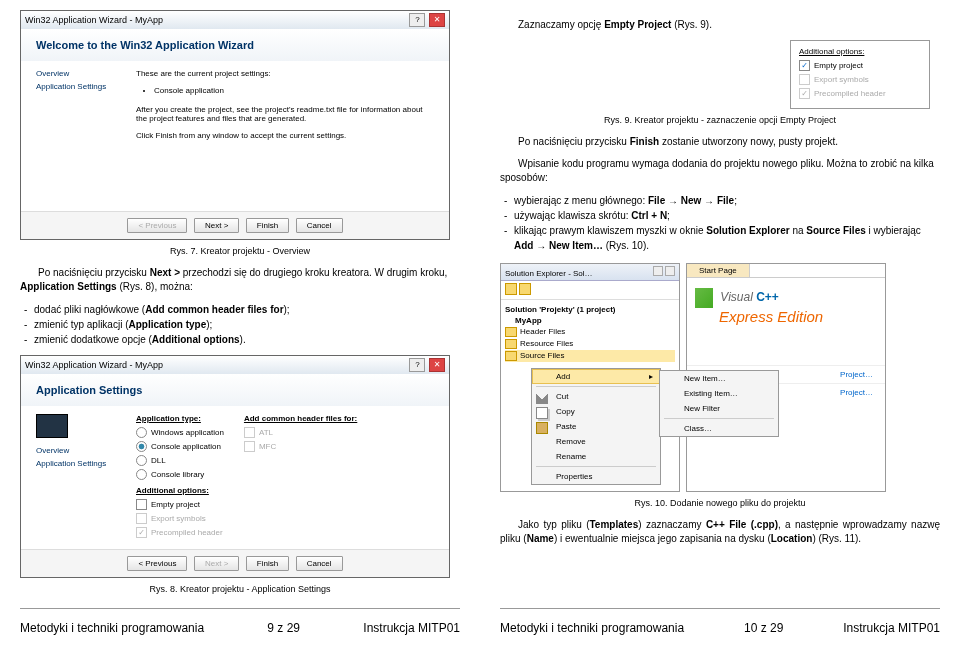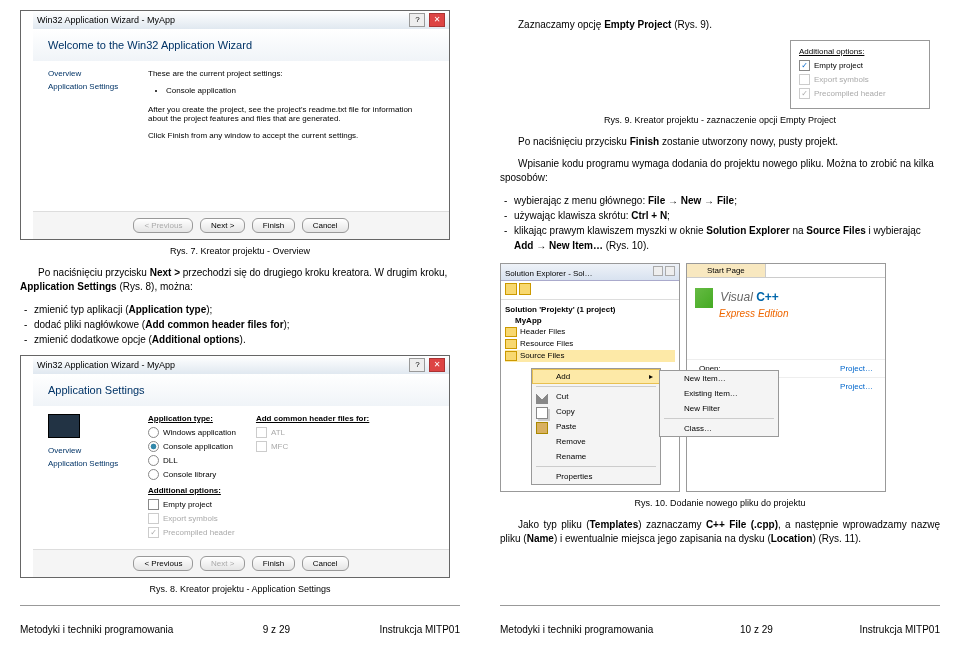--- a/index.html
+++ b/index.html
@@ -1,35 +1,35 @@
 <!DOCTYPE html>
 <html><head>
 <meta charset="utf-8">
 <style>
 *{box-sizing:border-box;margin:0;padding:0;}
 body{font-family:Arial,sans-serif;font-size:9px;background:#fff;color:#000;width:960px;height:657px;position:relative;}
 .page{width:480px;float:left;padding:10px 20px 0 20px;height:640px;position:relative;}
-.page-footer{position:absolute;bottom:5px;left:20px;right:20px;font-size:10px;display:flex;justify-content:space-between;border-top:1px solid #999;padding-top:18px;}
+.page-footer{position:absolute;bottom:5px;left:20px;right:20px;font-size:12px;display:flex;justify-content:space-between;border-top:1px solid #999;padding-top:12px;}
 .col-r{width:480px;}
 
 
-.dialog{border:1px solid #666;background:#fff;width:430px;font-size:9px;padding-left:12px;}
+.dialog{border:1px solid #666;background:#fff;width:430px;font-size:9px;}
 .dialog-title{background:linear-gradient(#fff,#e0e8f0);padding:2px 4px;display:flex;justify-content:space-between;align-items:center;}
 .dialog-title .buttons span{display:inline-block;width:16px;height:14px;border:1px solid #999;background:#eee;margin-left:1px;text-align:center;line-height:12px;font-size:8px;}
 .dialog-title .buttons .close{background:#d44;color:#fff;border-color:#a33;}
 .dialog-header{padding:10px 15px;background:linear-gradient(#fff,#f0f4f8);}
-.dialog-header h3{color:#036;font-size:11px;font-weight:normal;}
+.dialog-header h3{color:#036;font-size:11px;font-weight:bold;}
 .dialog-body{display:flex;padding:8px 0 8px 15px;min-height:150px;}
 .dialog-side{width:100px;font-size:8px;color:#036;}
 .dialog-side div{margin-bottom:4px;cursor:pointer;}
 .dialog-main{flex:1;padding-right:15px;font-size:8px;}
 .dialog-main p{margin-bottom:8px;}
 .dialog-main ul{margin:4px 0 10px 18px;}
 .dialog-footer{padding:6px 10px;text-align:center;background:#f5f5f5;border-top:1px solid #ddd;}
-.btn{display:inline-block;border:1px solid #999;padding:2px 10px;background:linear-gradient(#fff,#e5e5e5);font-size:8px;margin:0 2px;border-radius:6px;}
+.btn{display:inline-block;border:1px solid #999;padding:2px 10px;background:linear-gradient(#fff,#e5e5e5);font-size:8px;margin:0 2px;border-radius:1px;}
 .btn.disabled{color:#aaa;}
 
 
 .radio,.checkbox{display:block;margin:3px 0;font-size:8px;}
 .radio::before,.checkbox::before{content:"";display:inline-block;width:9px;height:9px;border:1px solid #888;margin-right:4px;vertical-align:middle;}
 .radio::before{border-radius:50%;}
 .radio.checked::before{background:radial-gradient(circle,#38a 40%,#fff 50%);}
 .checkbox.checked::before{background:#fff;content:"✓";color:#06c;font-size:8px;line-height:9px;text-align:center;}
 .checkbox.disabled,.radio.disabled{color:#aaa;}
 .checkbox.disabled::before{border-color:#ccc;}
@@ -73,25 +73,25 @@
 .ctx-menu .item.arrow::after{content:"▸";position:absolute;right:6px;}
 .ctx-menu .sep{height:1px;background:#ccc;margin:2px 4px;}
 .ctx-menu .icon{position:absolute;left:4px;top:3px;width:12px;height:12px;}
 .ic-cut{background:linear-gradient(45deg,#888 45%,transparent 45%),linear-gradient(-45deg,#888 45%,transparent 45%);}
 .ic-copy{background:#fff;border:1px solid #888;box-shadow:2px 2px 0 #ccc;}
 .ic-paste{background:#d8b060;border:1px solid #a80;}
 .submenu{position:absolute;left:100%;top:0;border:1px solid #999;background:#f4f4f4;width:120px;}
 
 
 .vs-pane{border:1px solid #999;width:200px;background:#fff;}
-.vs-tab{display:inline-block;padding:2px 20px;background:#f8e8c0;border-right:1px solid #ccc;font-size:8px;}
+.vs-tab{display:inline-block;padding:2px 12px;background:#f8e8c0;border-right:1px solid #ccc;font-size:8px;}
 .vs-logo{padding:10px 8px;}
 .vs-logo-text{font-size:12px;color:#666;font-style:italic;}
 .vs-logo-text .vc{color:#06a;font-weight:bold;font-style:normal;}
-.vs-ed{color:#e60;font-size:10px;display:block;}
+.vs-ed{color:#e60;font-size:15px;display:block;}
 .vs-row{display:flex;justify-content:space-between;padding:4px 12px;font-size:8px;border-top:1px solid #eee;}
 .vs-row a{color:#06c;text-decoration:none;text-align:right;}
 
 .indent{text-indent:18px;}
 </style>
 </head>
 <body>
 
 <div class="page">
 
@@ -127,22 +127,22 @@
       <span class="btn">Cancel</span>
     </div>
   </div>
 
   <div class="caption">Rys. 7. Kreator projektu - Overview</div>
 
   <div class="text indent">
     <span>Po naciśnięciu przycisku </span><b>Next &gt;</b><span> przechodzi się do drugiego kroku kreatora. W drugim kroku, </span><b>Application Settings</b><span> (Rys. 8), można:</span>
   </div>
   <ul class="bullets">
+    <li><span>dodać pliki nagłówkowe (</span><b>Add common header files for</b><span>);</span></li>
     <li><span>zmienić typ aplikacji (</span><b>Application type</b><span>);</span></li>
-    <li><span>dodać pliki nagłówkowe (</span><b>Add common header files for</b><span>);</span></li>
     <li><span>zmienić dodatkowe opcje (</span><b>Additional options</b><span>).</span></li>
   </ul>
 
   <div class="dialog">
     <div class="dialog-title">
       <span>Win32 Application Wizard - MyApp</span>
       <span class="buttons">
         <span>?</span>
         <span class="close">✕</span>
       </span>

